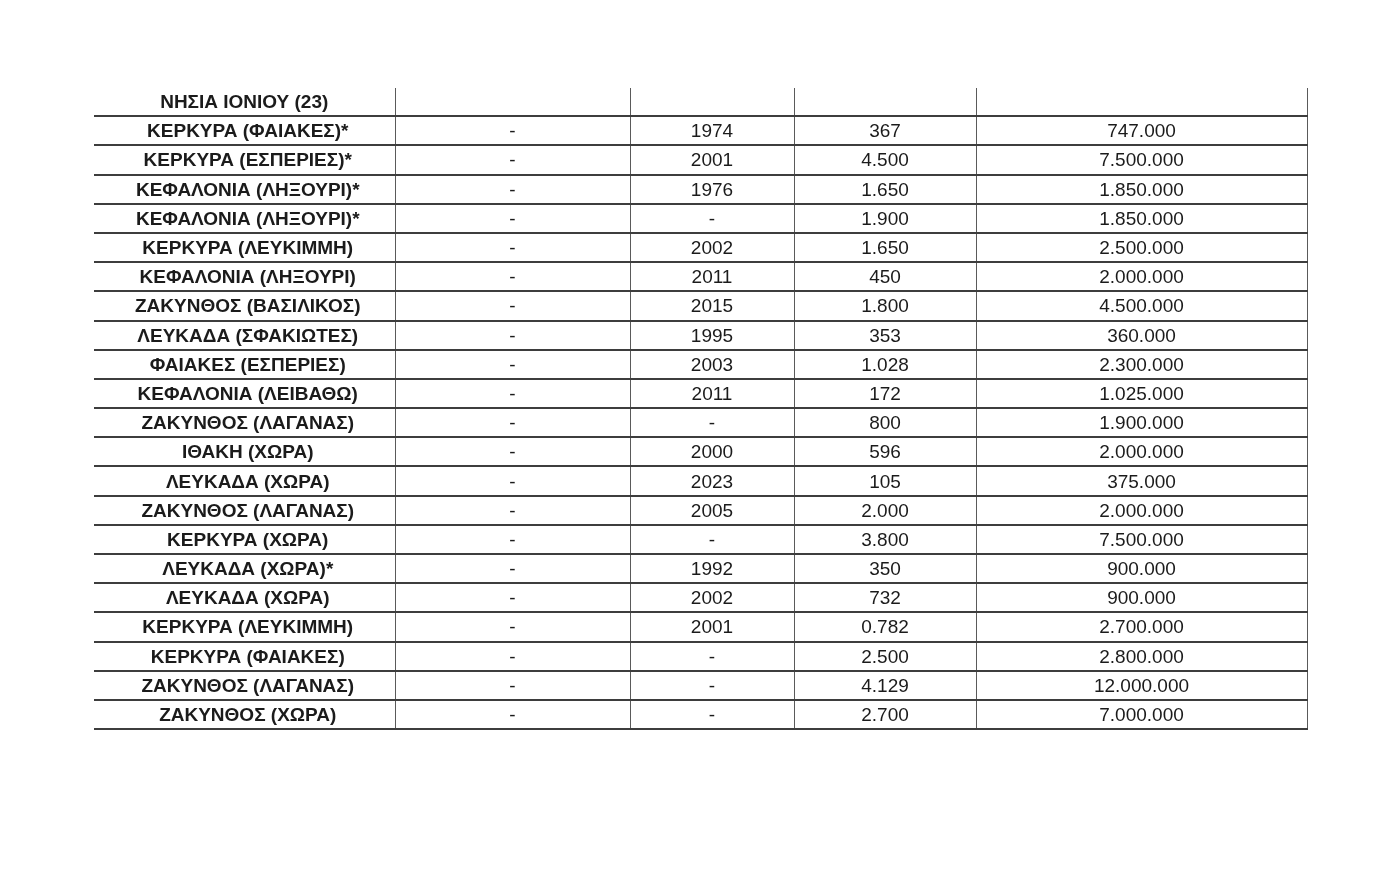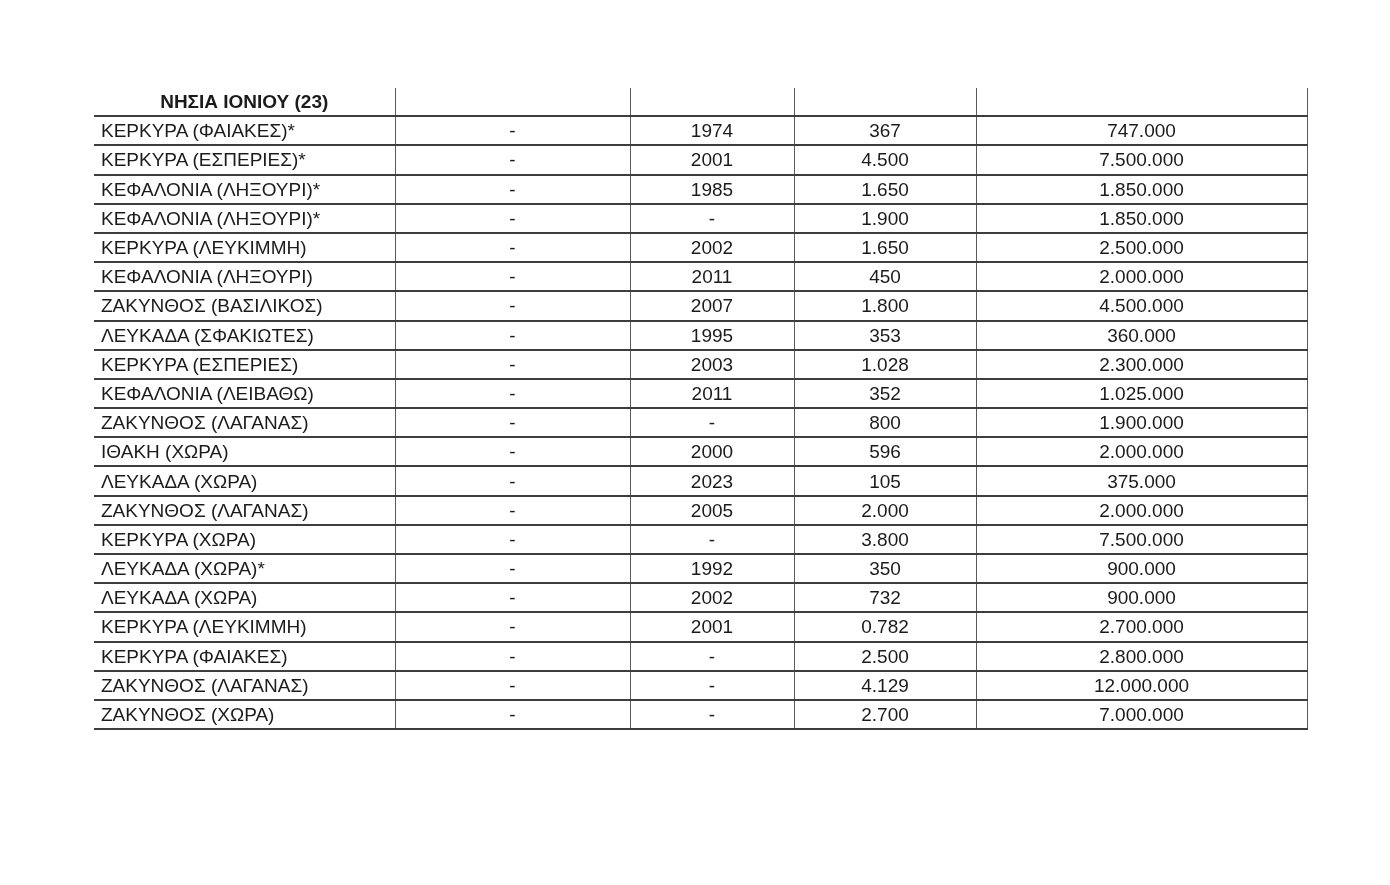--- a/index.html
+++ b/index.html
@@ -40,22 +40,23 @@
     line-height: 1;
     vertical-align: middle;
     white-space: nowrap;
     overflow: hidden;
   }
   .doc-table th {
     font-weight: bold;
     text-align: center;
   }
   .doc-table td.c-name {
-    text-align: left;
+    text-align: center;
     padding-left: 7px;
+    font-weight: bold;
   }
   .doc-table td.c-center {
     text-align: center;
   }
 </style>
 </head>
 <body>
 
 <div class="page">
   <table class="doc-table">
@@ -86,21 +87,21 @@
         <tr>
     <td class="c-name">ΚΕΡΚΥΡΑ (ΕΣΠΕΡΙΕΣ)*</td>
     <td class="c-center">-</td>
     <td class="c-center">2001</td>
     <td class="c-center">4.500</td>
     <td class="c-center">7.500.000</td>
   </tr>
         <tr>
     <td class="c-name">ΚΕΦΑΛΟΝΙΑ (ΛΗΞΟΥΡΙ)*</td>
     <td class="c-center">-</td>
-    <td class="c-center">1985</td>
+    <td class="c-center">1976</td>
     <td class="c-center">1.650</td>
     <td class="c-center">1.850.000</td>
   </tr>
         <tr>
     <td class="c-name">ΚΕΦΑΛΟΝΙΑ (ΛΗΞΟΥΡΙ)*</td>
     <td class="c-center">-</td>
     <td class="c-center">-</td>
     <td class="c-center">1.900</td>
     <td class="c-center">1.850.000</td>
   </tr>
@@ -114,43 +115,43 @@
         <tr>
     <td class="c-name">ΚΕΦΑΛΟΝΙΑ (ΛΗΞΟΥΡΙ)</td>
     <td class="c-center">-</td>
     <td class="c-center">2011</td>
     <td class="c-center">450</td>
     <td class="c-center">2.000.000</td>
   </tr>
         <tr>
     <td class="c-name">ΖΑΚΥΝΘΟΣ (ΒΑΣΙΛΙΚΟΣ)</td>
     <td class="c-center">-</td>
-    <td class="c-center">2007</td>
+    <td class="c-center">2015</td>
     <td class="c-center">1.800</td>
     <td class="c-center">4.500.000</td>
   </tr>
         <tr>
     <td class="c-name">ΛΕΥΚΑΔΑ (ΣΦΑΚΙΩΤΕΣ)</td>
     <td class="c-center">-</td>
     <td class="c-center">1995</td>
     <td class="c-center">353</td>
     <td class="c-center">360.000</td>
   </tr>
         <tr>
-    <td class="c-name">ΚΕΡΚΥΡΑ (ΕΣΠΕΡΙΕΣ)</td>
+    <td class="c-name">ΦΑΙΑΚΕΣ (ΕΣΠΕΡΙΕΣ)</td>
     <td class="c-center">-</td>
     <td class="c-center">2003</td>
     <td class="c-center">1.028</td>
     <td class="c-center">2.300.000</td>
   </tr>
         <tr>
     <td class="c-name">ΚΕΦΑΛΟΝΙΑ (ΛΕΙΒΑΘΩ)</td>
     <td class="c-center">-</td>
     <td class="c-center">2011</td>
-    <td class="c-center">352</td>
+    <td class="c-center">172</td>
     <td class="c-center">1.025.000</td>
   </tr>
         <tr>
     <td class="c-name">ΖΑΚΥΝΘΟΣ (ΛΑΓΑΝΑΣ)</td>
     <td class="c-center">-</td>
     <td class="c-center">-</td>
     <td class="c-center">800</td>
     <td class="c-center">1.900.000</td>
   </tr>
         <tr>

